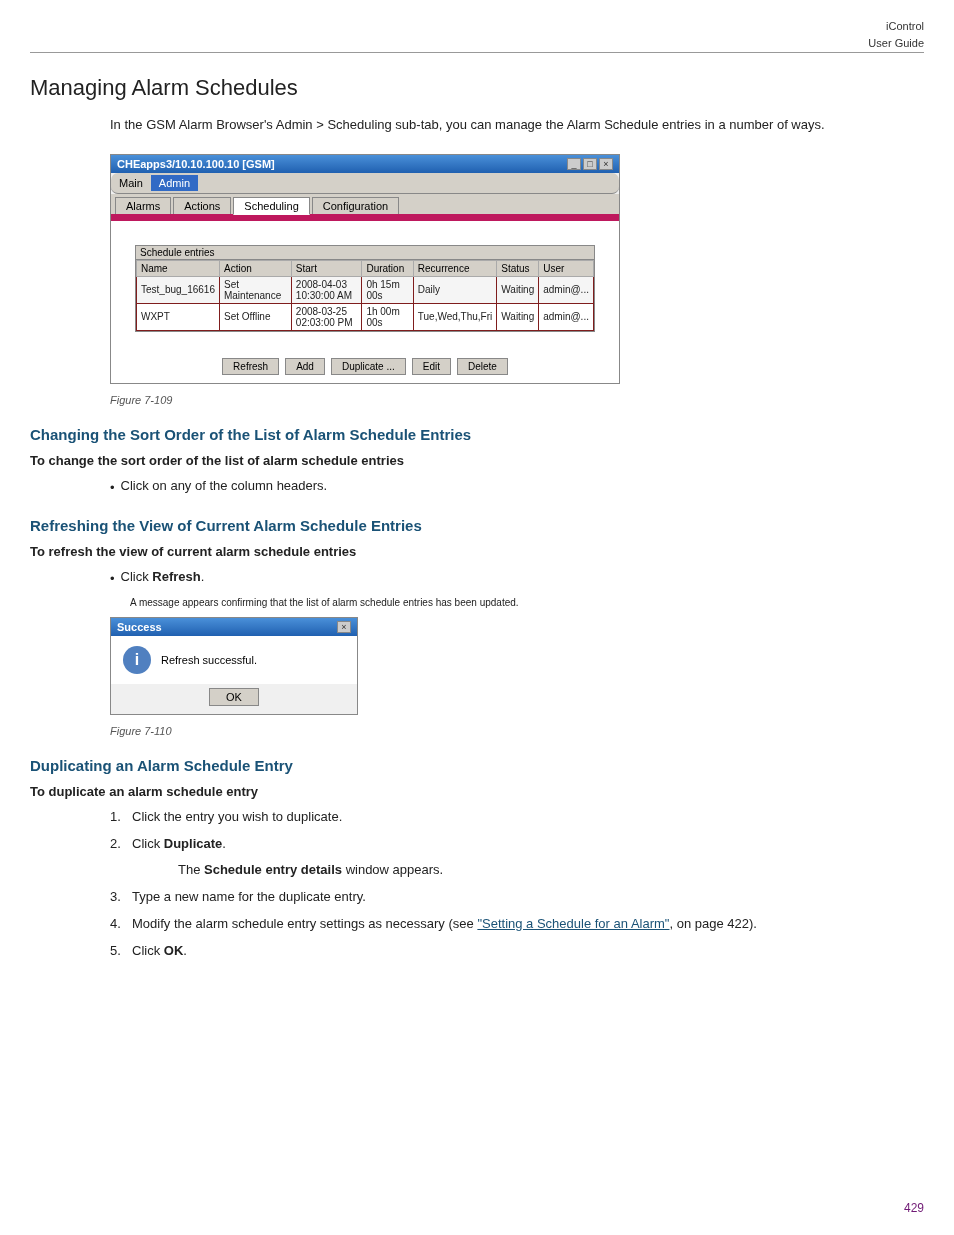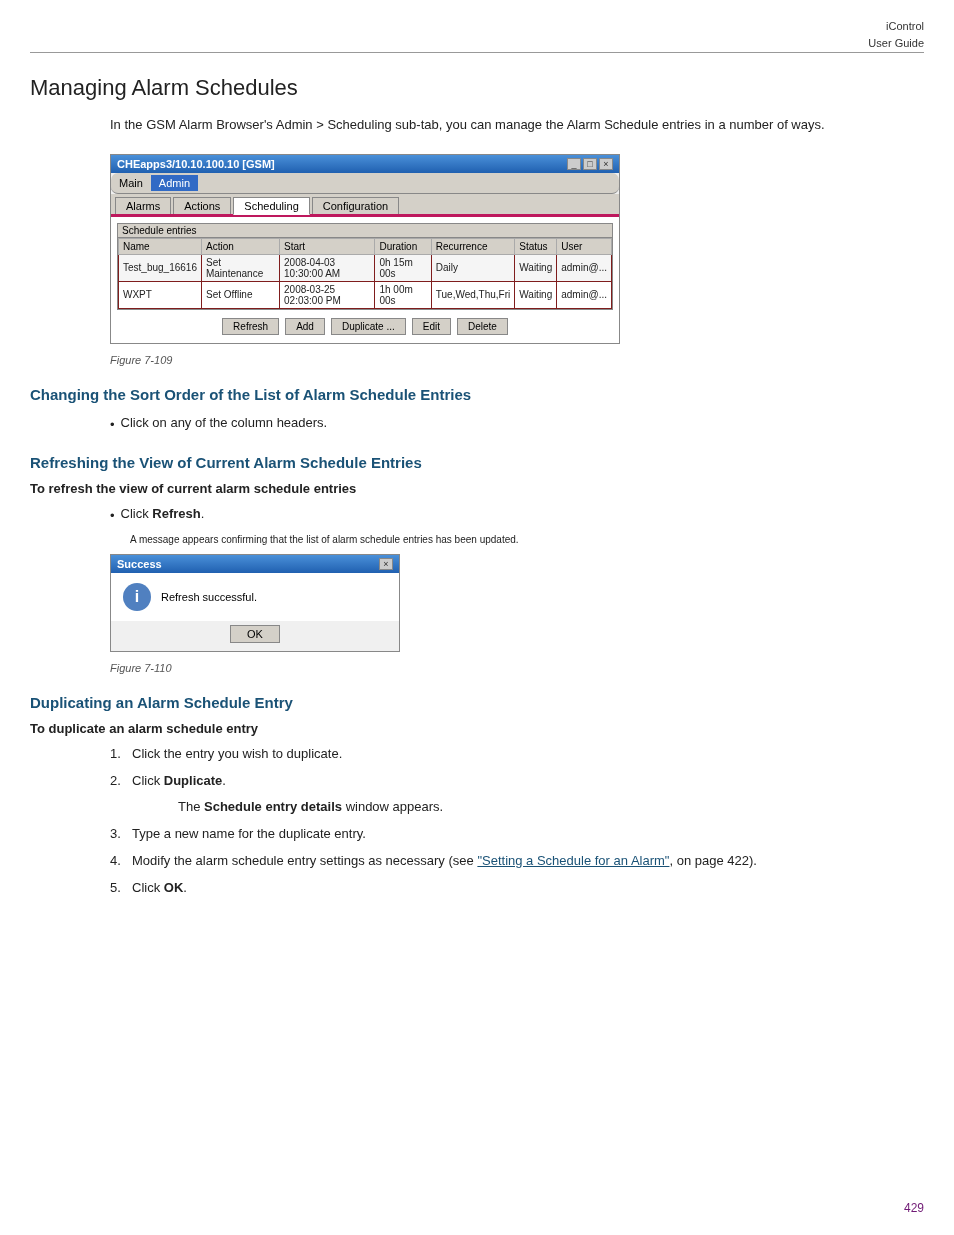--- a/index.html
+++ b/index.html
@@ -130,21 +130,21 @@
     .menu-item.active {
       background: #316ac5;
       color: #fff;
     }
 
     .window-tabs {
       background: #d4d0c8;
       padding: 3px 4px 0 4px;
       display: flex;
       gap: 2px;
-      border-bottom: 3px solid #be185d;
+      border-bottom: 7px solid #be185d;
     }
 
     .tab-item {
       padding: 2px 10px;
       font-size: 11px;
       background: #d4d0c8;
       border: 1px solid #888;
       border-bottom: none;
       cursor: pointer;
       color: #000;
@@ -157,21 +157,21 @@
       z-index: 1;
     }
 
     .window-content {
       background: #fff;
       padding: 4px;
     }
 
     .schedule-group {
       border: 1px solid #888;
-      margin: 2px;
+      margin: 20px;
     }
 
     .group-label {
       background: #d4d0c8;
       padding: 1px 4px;
       font-size: 10px;
       color: #000;
       border-bottom: 1px solid #888;
     }
 
@@ -286,21 +286,21 @@
 
     
     .dialog-container {
       margin-left: 80px;
       margin-bottom: 10px;
     }
 
     .dialog-frame {
       border: 1px solid #888;
       background: #f0f0f0;
-      width: 290px;
+      width: 248px;
       font-size: 11px;
     }
 
     .dialog-titlebar {
       background: linear-gradient(to bottom, #4a90d9, #2060b0);
       color: #fff;
       padding: 3px 6px;
       display: flex;
       align-items: center;
       justify-content: space-between;
@@ -448,20 +448,21 @@
           <button class="win-btn">Delete</button>
         </div>
       </div>
     </div>
   </div>
 
   <p class="figure-caption">Figure 7-109</p>
 
   <div>
     <h2 class="subsection-title">Changing the Sort Order of the List of Alarm Schedule Entries</h2>
+    <p class="procedure-title">To change the sort order of the list of alarm schedule entries</p>
     <div class="bullet-item">
       <span class="bullet-dot">•</span>
       <span>Click on any of the column headers.</span>
     </div>
   </div>
 
   <div>
     <h2 class="subsection-title">Refreshing the View of Current Alarm Schedule Entries</h2>
     <p class="procedure-title">To refresh the view of current alarm schedule entries</p>
     <div class="bullet-item">

